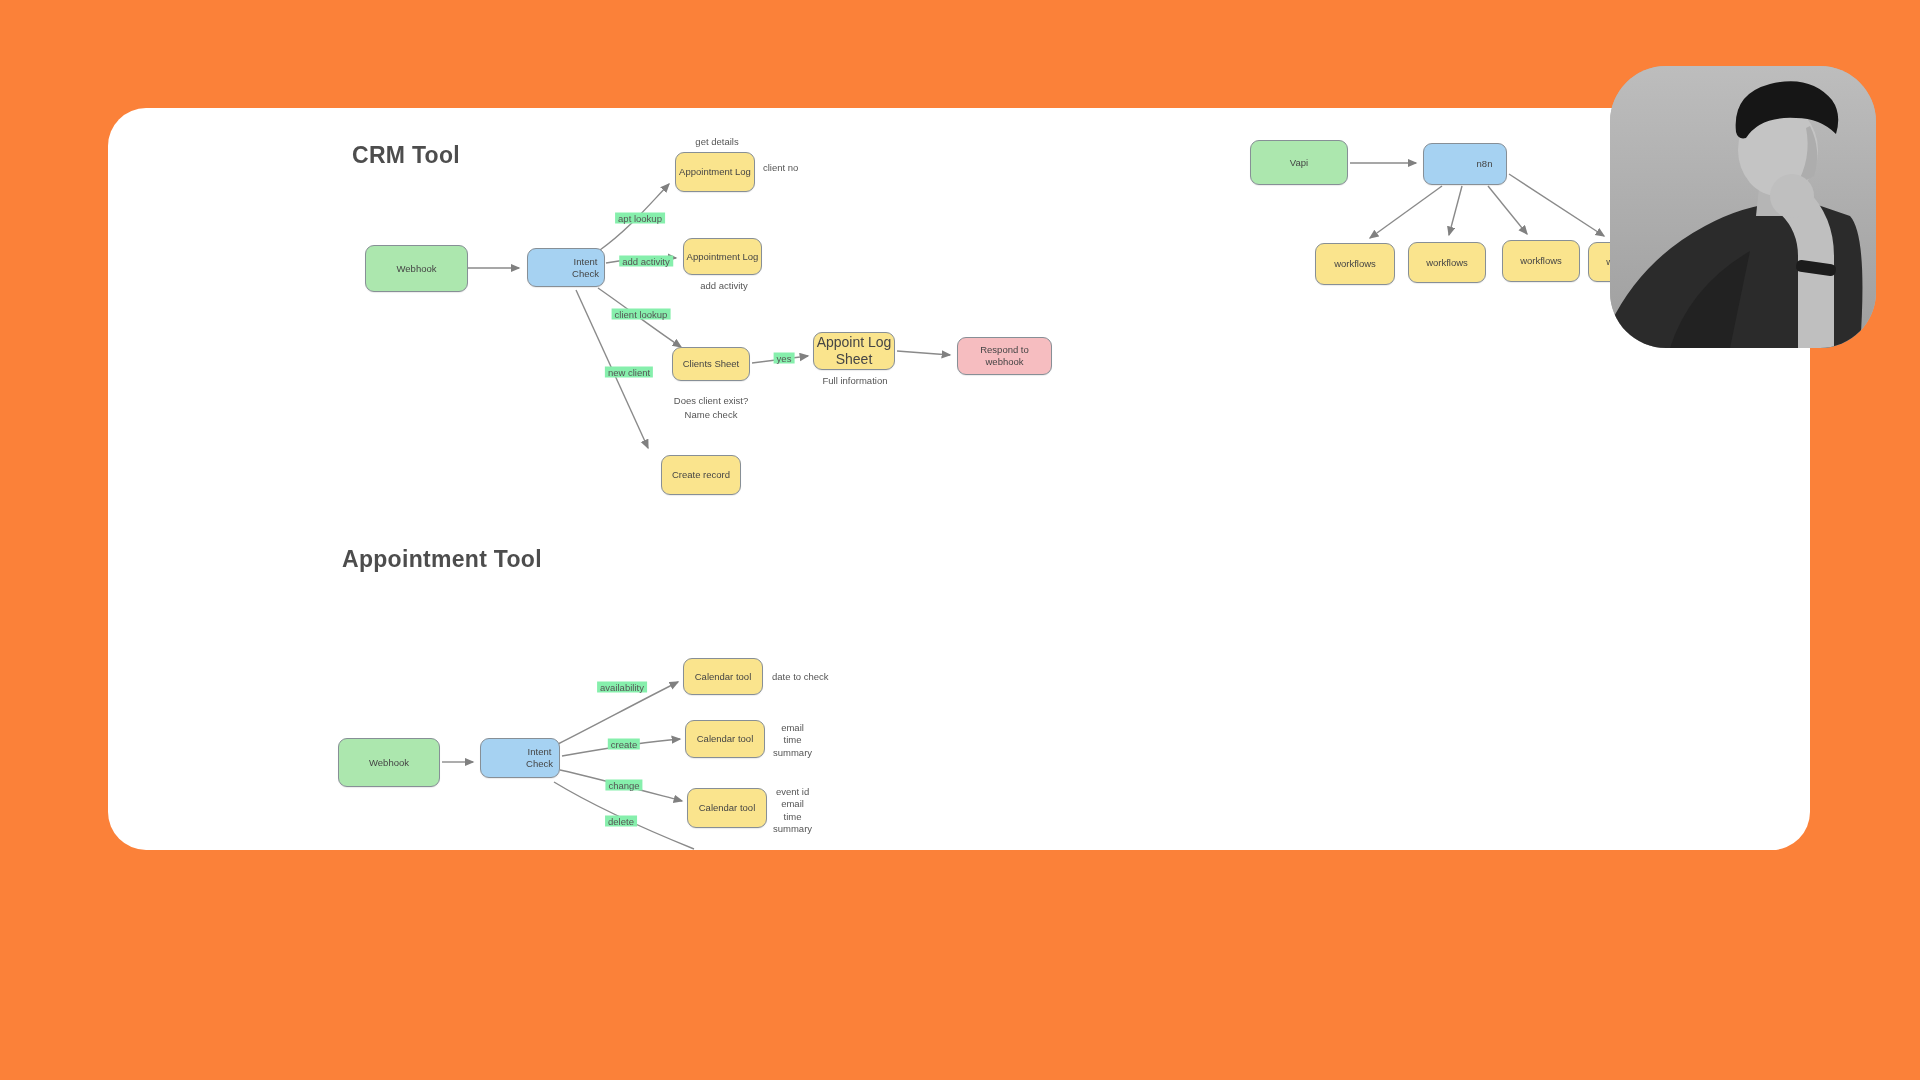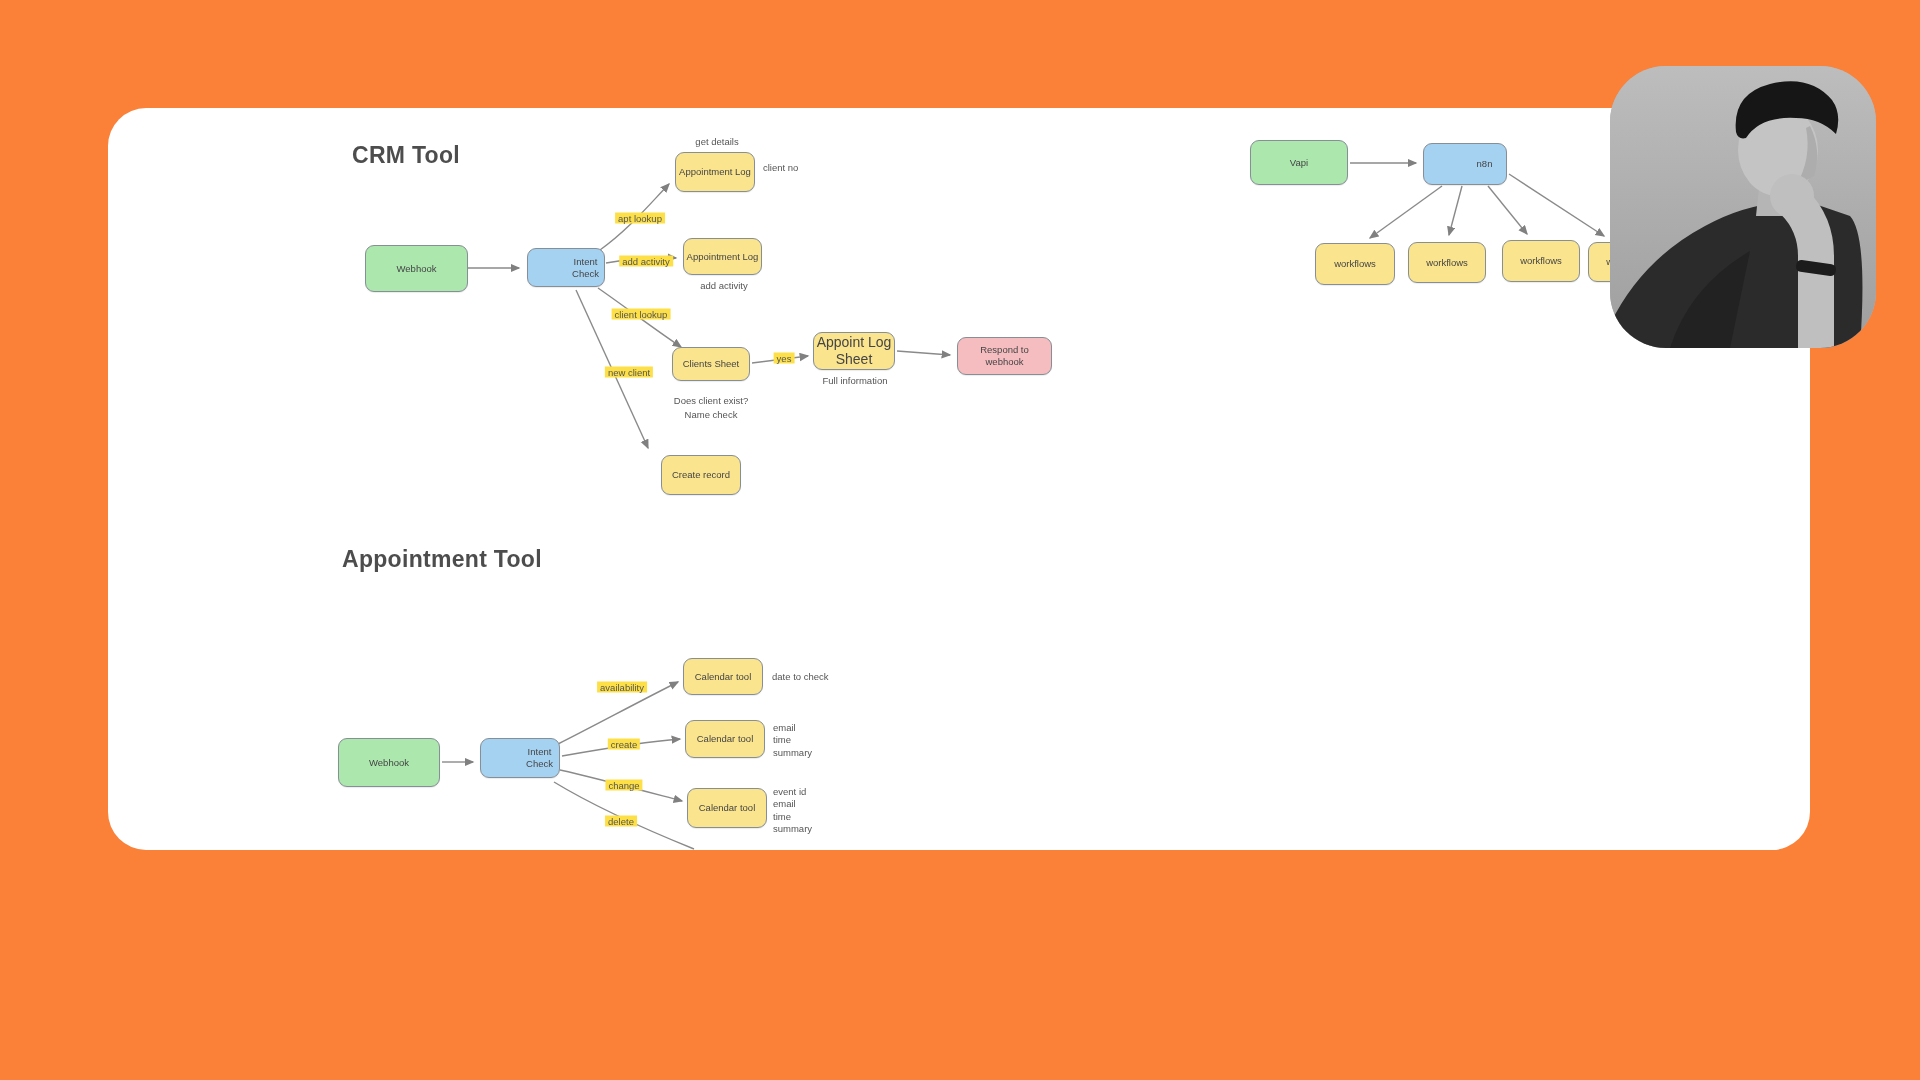--- a/index.html
+++ b/index.html
@@ -26,25 +26,25 @@
     font-size:9.5px;color:#454545;text-align:center;
     white-space:pre-line;line-height:1.25;
     box-shadow:0 1px 1px rgba(0,0,0,.08);
   }
   .node.green{background:var(--node-green,#ACE7AE);}
   .node.blue{background:var(--node-blue,#A6D2F2);padding-left:39px;}
   .node.yellow{background:var(--node-yellow,#FAE48D);}
   .node.pink{background:var(--node-pink,#F6BDC0);}
   .edge-label{
     position:absolute;transform:translate(-50%,-50%);
-    font-size:9.5px;color:#555;background:#fde047;padding:0 3px;white-space:nowrap;
+    font-size:9.5px;color:#555;background:#86efac;padding:0 3px;white-space:nowrap;
   }
   .annotation{
     position:absolute;font-size:9.5px;color:#555;
-    white-space:pre-line;line-height:1.3;
+    white-space:pre-line;line-height:1.3;text-align:center;
   }
   .annotation.center{transform:translate(-50%,0);text-align:center;}
   .avatar{
     position:absolute;left:1610px;top:66px;width:266px;height:282px;
     border-radius:56px;overflow:hidden;
     background:#b3b3b3;
   }
   .thumb-title{
     position:absolute;left:0;right:0;top:900px;text-align:center;
     font-size:71px;font-weight:700;color:#ffffff;letter-spacing:1px;

